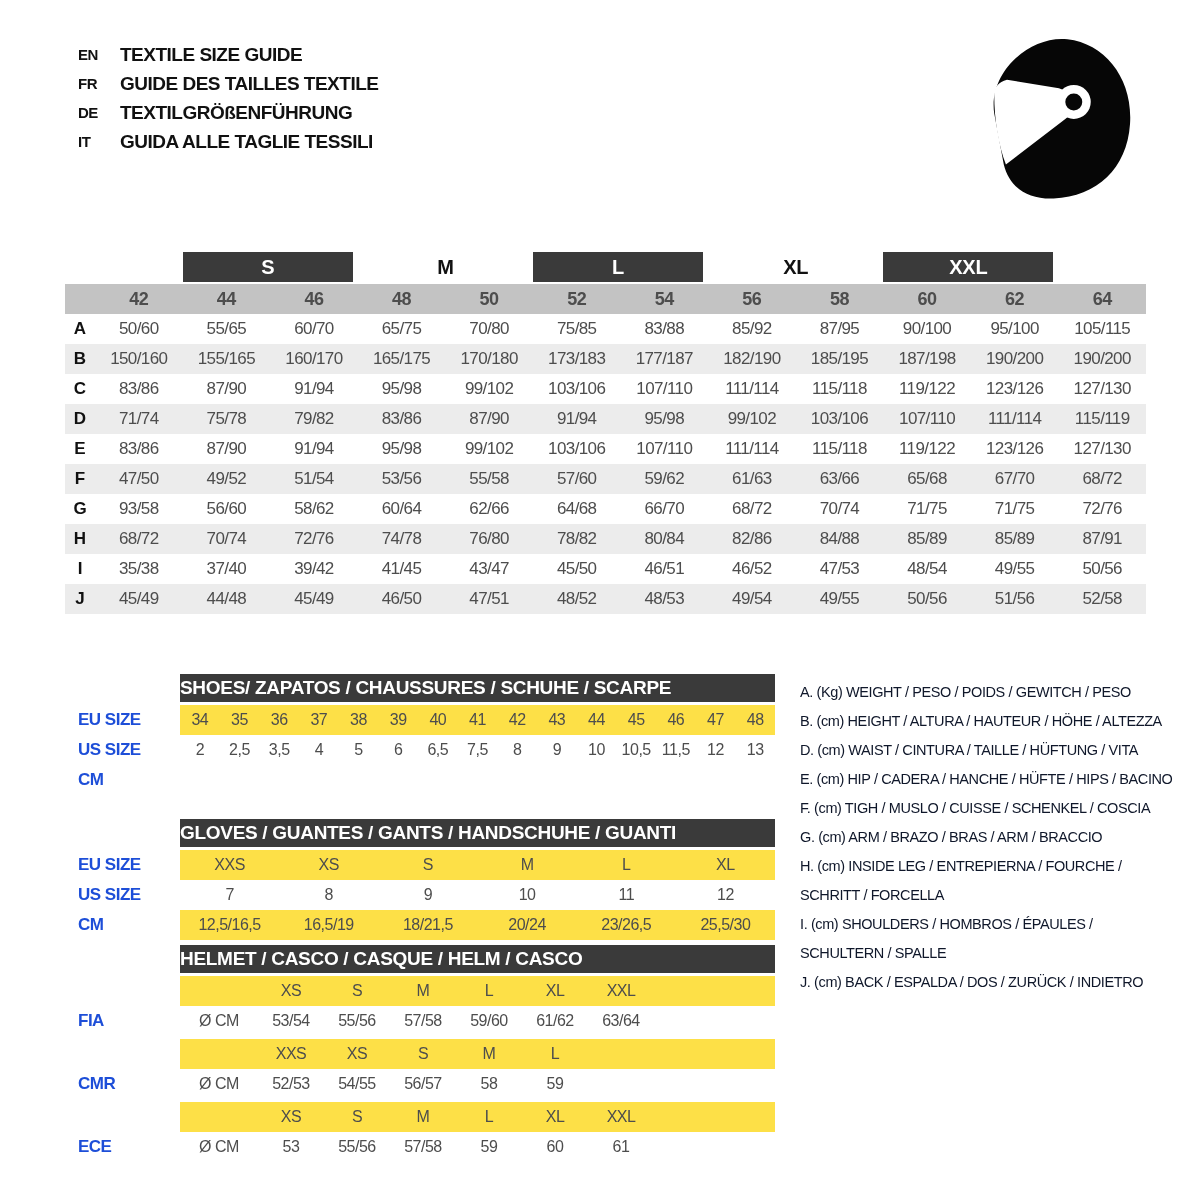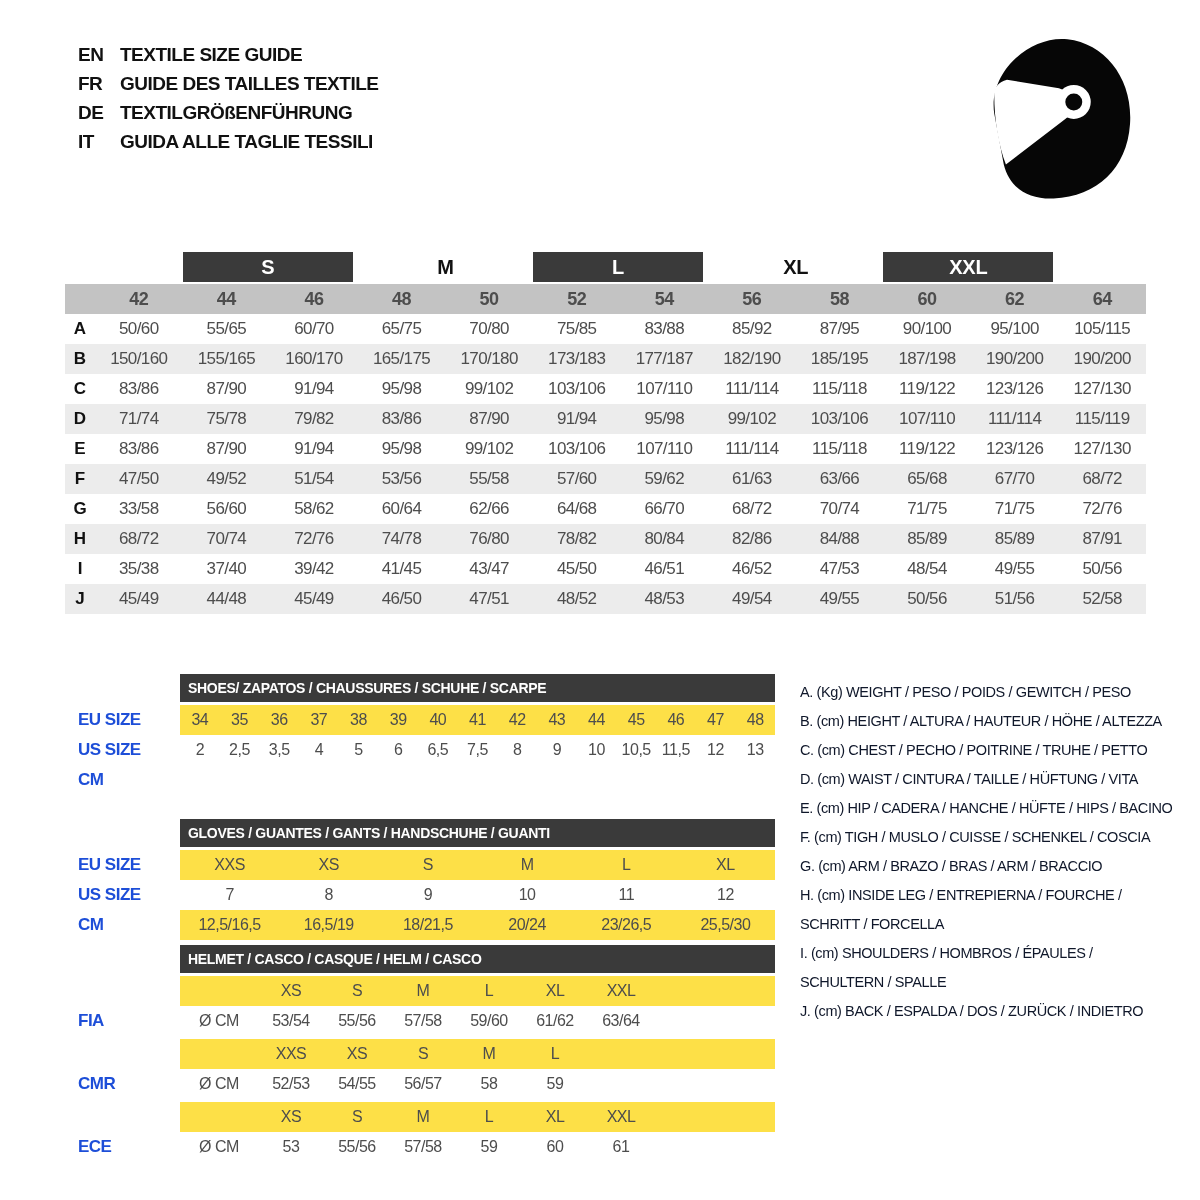--- a/index.html
+++ b/index.html
@@ -2,21 +2,21 @@
 <html><head>
 <meta charset="utf-8">
 <style>
   html,body{margin:0;padding:0;background:#fff;}
   body{width:1200px;height:1200px;font-family:"Liberation Sans",sans-serif;color:#111;}
   .page{position:relative;width:1200px;height:1200px;overflow:hidden;background:#fff;}
 
   
   #lang-block{position:absolute;left:78px;top:40px;}
   .lang-row{display:flex;height:29px;align-items:center;}
-  .lang-code{width:42px;font-weight:bold;font-size:19px;letter-spacing:-0.5px;}
+  .lang-code{width:42px;font-weight:bold;font-size:15px;letter-spacing:-0.5px;}
   .lang-title{font-weight:bold;font-size:19px;letter-spacing:-0.5px;}
 
   
   #helmet-icon{position:absolute;left:980px;top:33px;width:160px;height:175px;}
 
   
   #size-table{position:absolute;left:65px;top:252px;width:1081px;}
   .grid13{display:grid;grid-template-columns:30px repeat(12,1fr);}
   #group-row{height:30px;}
   .gbox{background:#3a3a3a;color:#fff;display:flex;align-items:center;justify-content:center;
@@ -30,22 +30,22 @@
   .trow.shade{background:#ececec;}
   .row-letter{font-weight:bold;font-size:17px;color:#111;display:flex;align-items:center;justify-content:center;}
   .tcell{display:flex;align-items:center;justify-content:center;font-size:17px;color:#4d4d4d;letter-spacing:-0.6px;}
 
   
   .section{position:absolute;left:65px;width:710px;}
   #shoes{top:674px;}
   #gloves{top:819px;}
   #helmet-sec{top:945px;}
   .title-bar{margin-left:115px;height:28px;background:#3a3a3a;color:#fff;font-weight:bold;
-        font-size:14px;letter-spacing:-0.3px;display:flex;align-items:center;
-        padding-left:8px;box-sizing:border-box;margin-bottom:3px;}
+        font-size:19px;letter-spacing:-0.3px;display:flex;align-items:center;
+        box-sizing:border-box;margin-bottom:3px;}
   .srow{display:flex;height:30px;}
   .slabel{width:115px;font-weight:bold;font-size:17px;letter-spacing:-0.5px;color:#1d4ed8;
         display:flex;align-items:center;padding-left:13px;box-sizing:border-box;}
   .scells{flex:1;display:grid;}
   .scells.shade{background:#fde047;}
   .scell{display:flex;align-items:center;justify-content:center;font-size:16px;color:#4d4d4d;letter-spacing:-0.5px;}
   .g15{grid-template-columns:repeat(15,1fr);}
   .g6{grid-template-columns:repeat(6,1fr);}
   .gh{grid-template-columns:78px repeat(6,66px) 1fr;}
   .hsec{margin-top:0px;}
@@ -198,21 +198,21 @@
           <div class="tcell">57/60</div>
           <div class="tcell">59/62</div>
           <div class="tcell">61/63</div>
           <div class="tcell">63/66</div>
           <div class="tcell">65/68</div>
           <div class="tcell">67/70</div>
           <div class="tcell">68/72</div>
         </div>
         <div class="trow grid13">
           <div class="row-letter">G</div>
-          <div class="tcell">33/58</div>
+          <div class="tcell">93/58</div>
           <div class="tcell">56/60</div>
           <div class="tcell">58/62</div>
           <div class="tcell">60/64</div>
           <div class="tcell">62/66</div>
           <div class="tcell">64/68</div>
           <div class="tcell">66/70</div>
           <div class="tcell">68/72</div>
           <div class="tcell">70/74</div>
           <div class="tcell">71/75</div>
           <div class="tcell">71/75</div>
@@ -432,21 +432,20 @@
               <div class="scell">61</div>
             </div>
           </div>
         </div>
       </div>
   </div>
 
   <div id="legend">
       <div class="legend-item">A. (Kg) WEIGHT / PESO / POIDS / GEWITCH / PESO</div>
       <div class="legend-item">B. (cm) HEIGHT / ALTURA / HAUTEUR / HÖHE / ALTEZZA</div>
-      <div class="legend-item">C. (cm) CHEST / PECHO / POITRINE / TRUHE / PETTO</div>
       <div class="legend-item">D. (cm) WAIST / CINTURA / TAILLE / HÜFTUNG / VITA</div>
       <div class="legend-item">E. (cm) HIP / CADERA / HANCHE / HÜFTE / HIPS / BACINO</div>
       <div class="legend-item">F. (cm) TIGH / MUSLO / CUISSE / SCHENKEL / COSCIA</div>
       <div class="legend-item">G. (cm) ARM / BRAZO / BRAS / ARM / BRACCIO</div>
       <div class="legend-item">H. (cm) INSIDE LEG / ENTREPIERNA / FOURCHE / SCHRITT / FORCELLA</div>
       <div class="legend-item">I. (cm) SHOULDERS / HOMBROS / ÉPAULES / SCHULTERN / SPALLE</div>
       <div class="legend-item">J. (cm) BACK / ESPALDA / DOS / ZURÜCK / INDIETRO</div>
     </div>
 
 </div>

